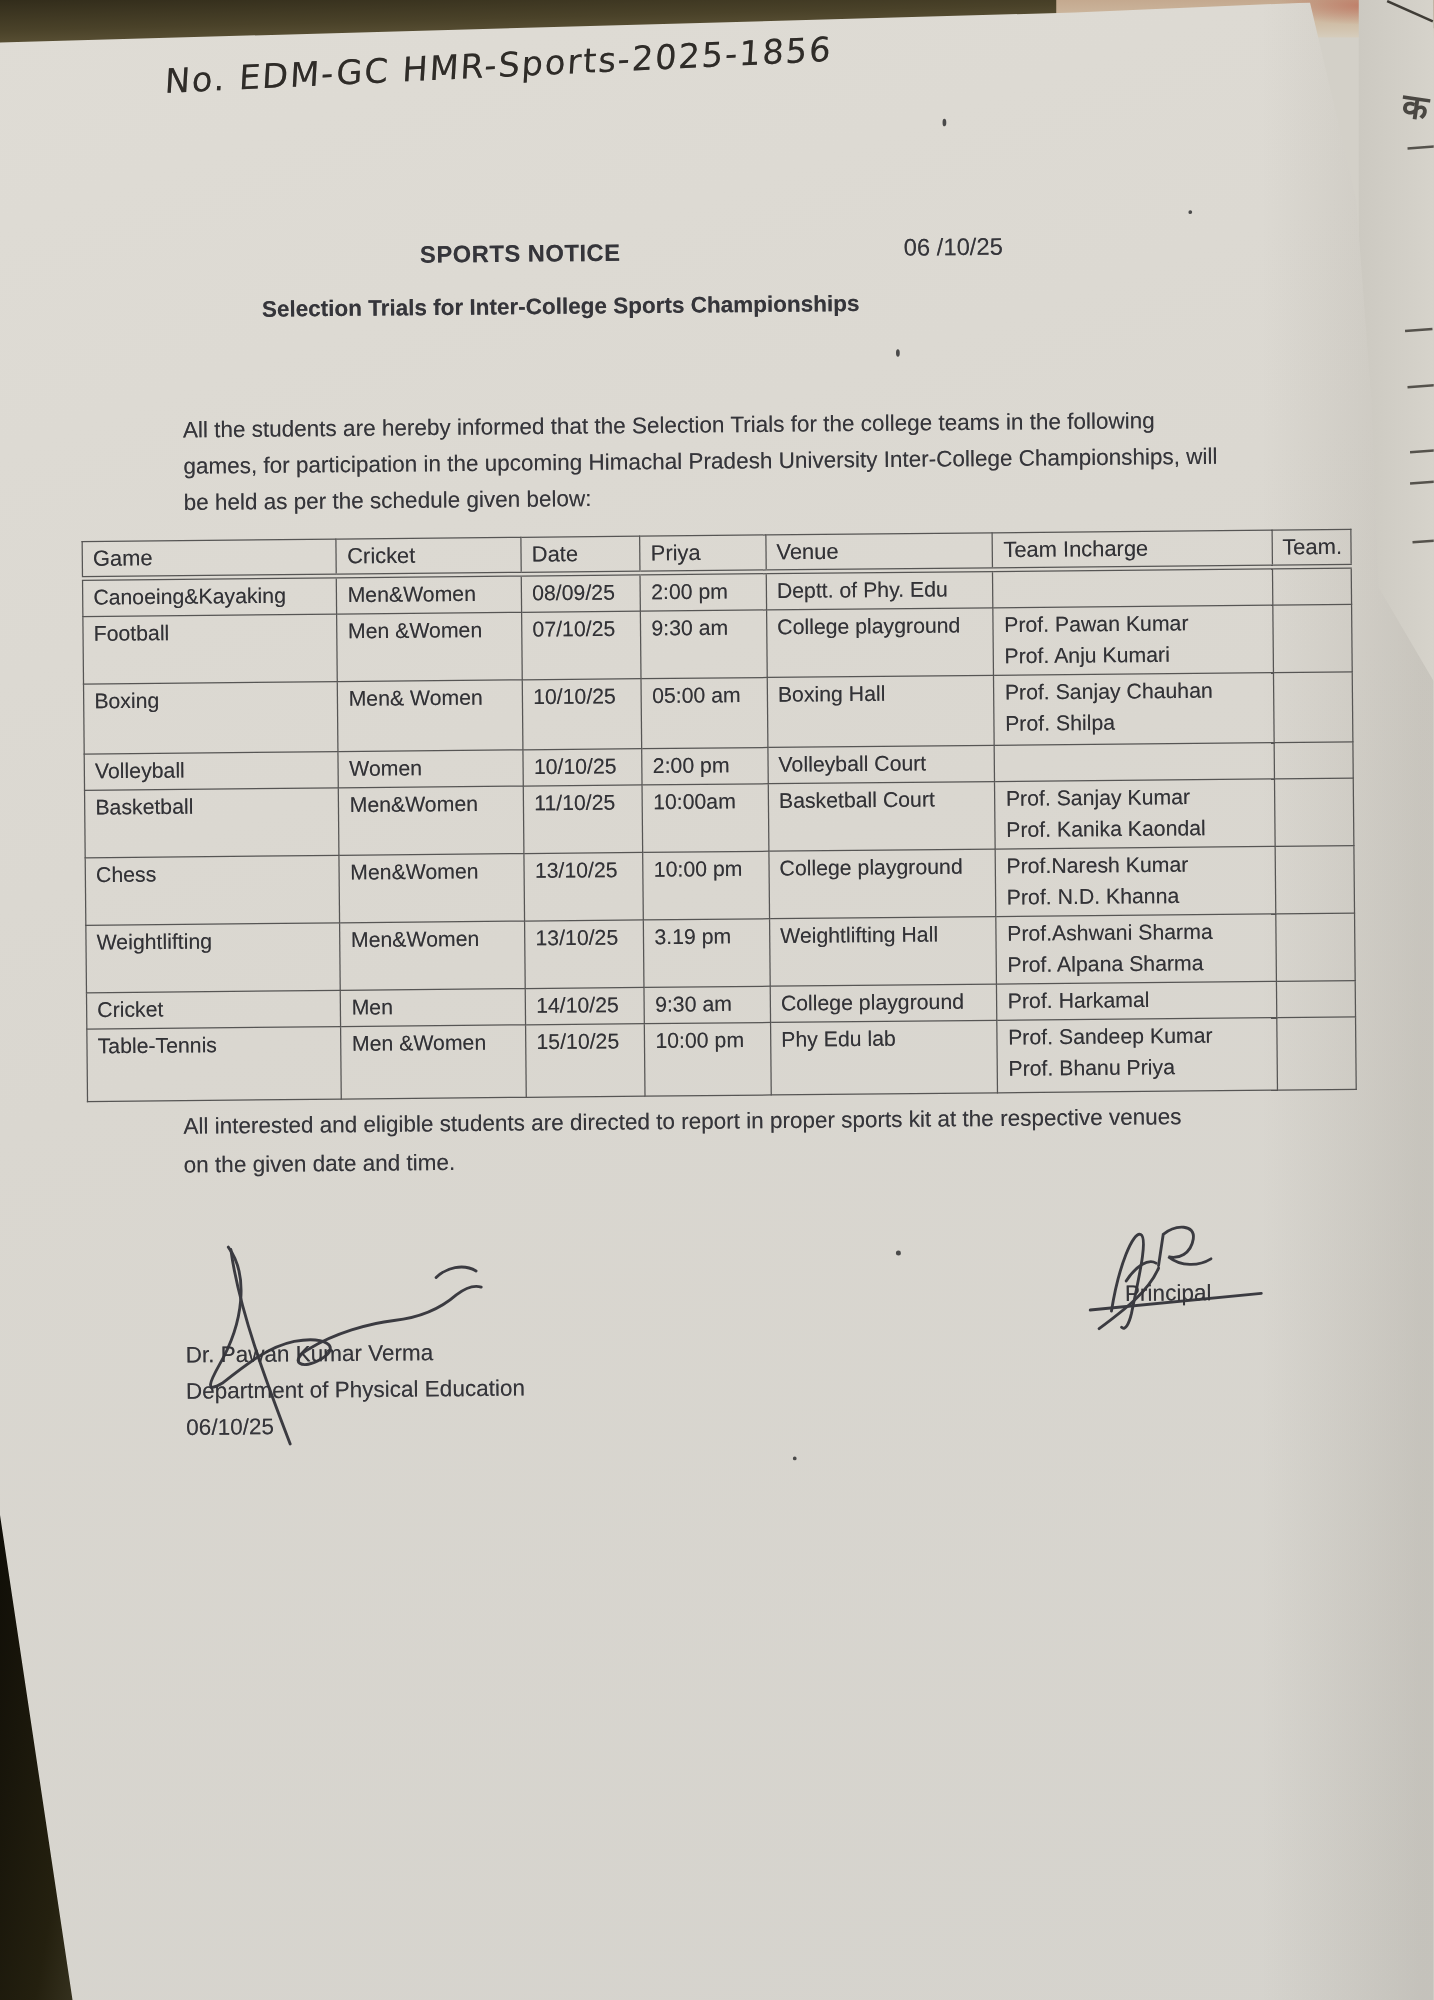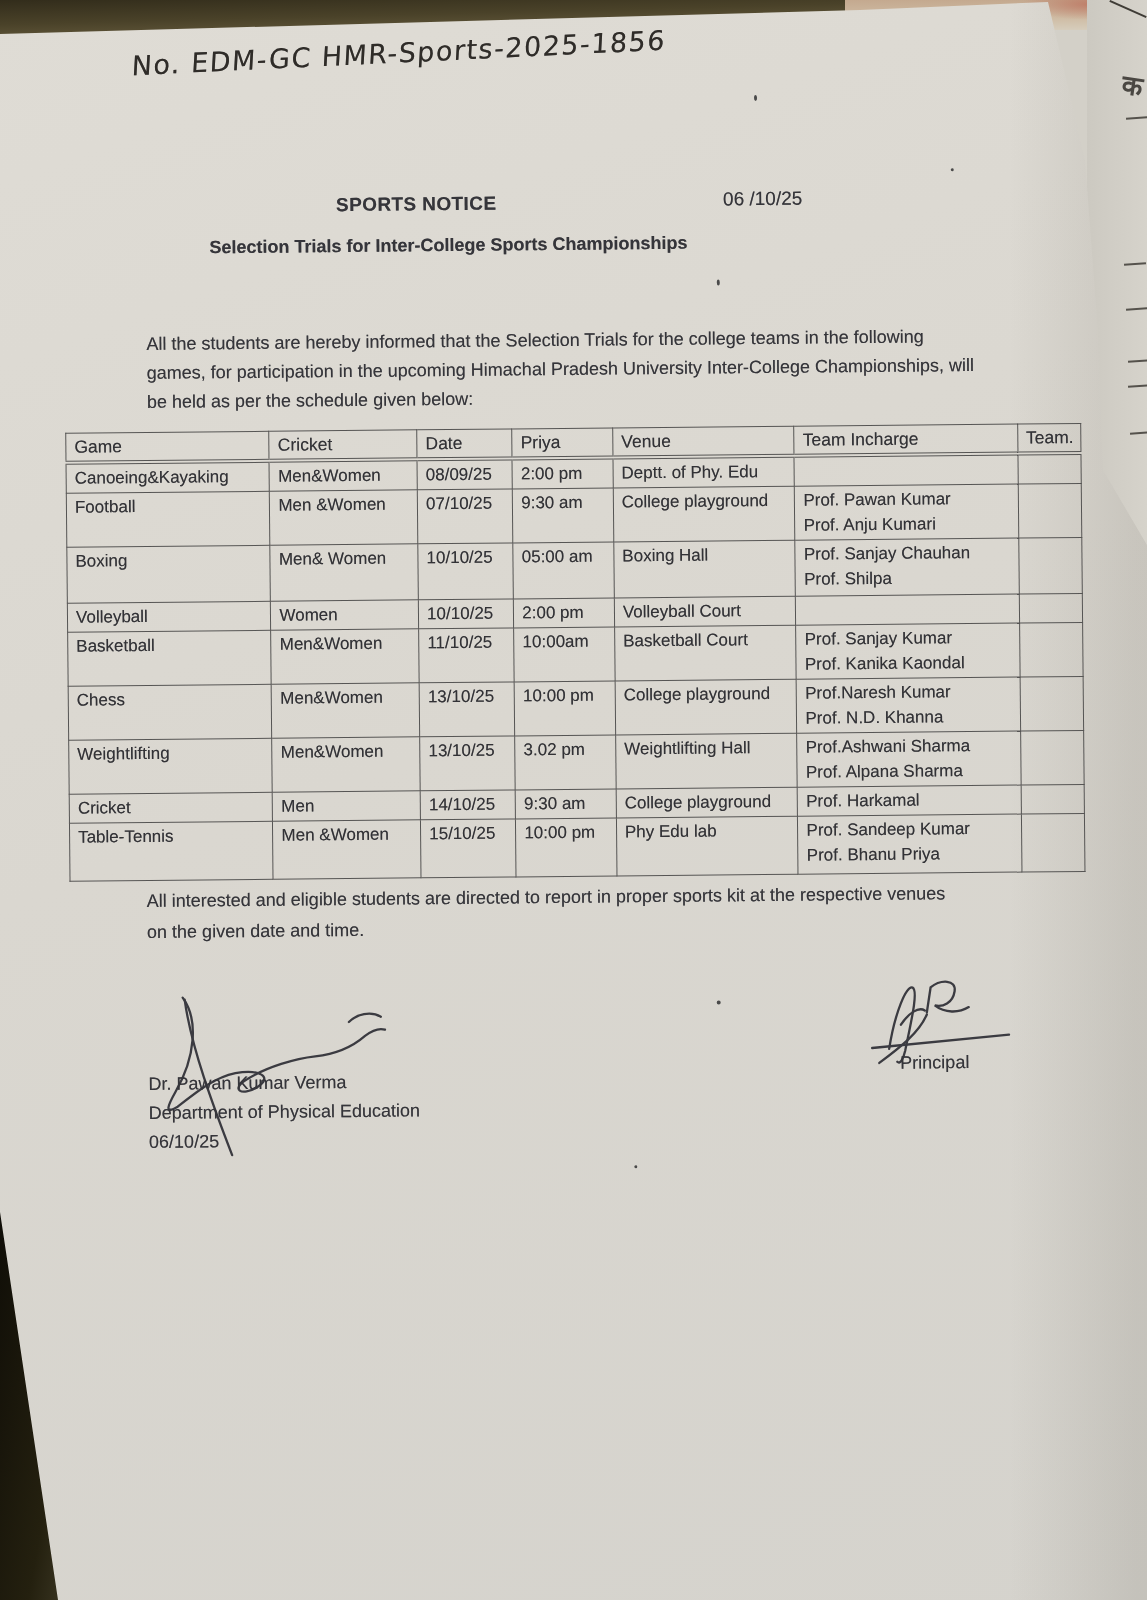--- a/index.html
+++ b/index.html
@@ -72,21 +72,21 @@
   .sched{position:absolute;left:68px;top:428px;border-collapse:collapse;width:1016px;font-size:17px;color:#323236;table-layout:fixed;}
   .sched th,.sched td{border:1.6px solid #565554;padding:1px 8px 2px 8px;text-align:left;vertical-align:top;overflow:hidden;white-space:nowrap;}
   .sched th{font-weight:normal;font-size:17.5px;height:24px;border-bottom:4px double #565554;vertical-align:middle;}
   .sched td{line-height:25px;}
   .c-game{width:186px;}.c-cat{width:135px;}.c-date{width:87px;}.c-time{width:92px;}
   .c-venue{width:166px;}.c-inch{width:204px;}.c-sign{width:58px;}
   
   .sig{position:absolute;}
   .sig path,.sig line{fill:none;stroke:#3b3b41;stroke-width:2.3;stroke-linecap:round;}
   .sig-left-block{position:absolute;left:145px;top:1066px;font-size:18px;line-height:29px;}
-  .principal-label{position:absolute;left:897px;top:1056px;font-size:18px;}
+  .principal-label{position:absolute;left:897px;top:1028px;font-size:18px;}
   .speck{position:absolute;background:#4a4a4a;border-radius:50%;}
 </style>
 </head>
 <body>
 
 <div class="desk-strip"></div>
 <div class="tan-patch"></div>
 <div class="red-smudge"></div>
 <div class="under-sheet-strip"></div>
 
@@ -206,21 +206,21 @@
         <td>
           <div>Prof.Naresh Kumar</div>
           <div>Prof. N.D. Khanna</div>
         </td>
         <td></td>
       </tr>
       <tr style="height:52px;">
         <td>Weightlifting</td>
         <td>Men&amp;Women</td>
         <td>13/10/25</td>
-        <td>3.02 pm</td>
+        <td>3.19 pm</td>
         <td>Weightlifting Hall</td>
         <td>
           <div>Prof.Ashwani Sharma</div>
           <div>Prof. Alpana Sharma</div>
         </td>
         <td></td>
       </tr>
       <tr style="height:24px;">
         <td>Cricket</td>
         <td>Men</td>

